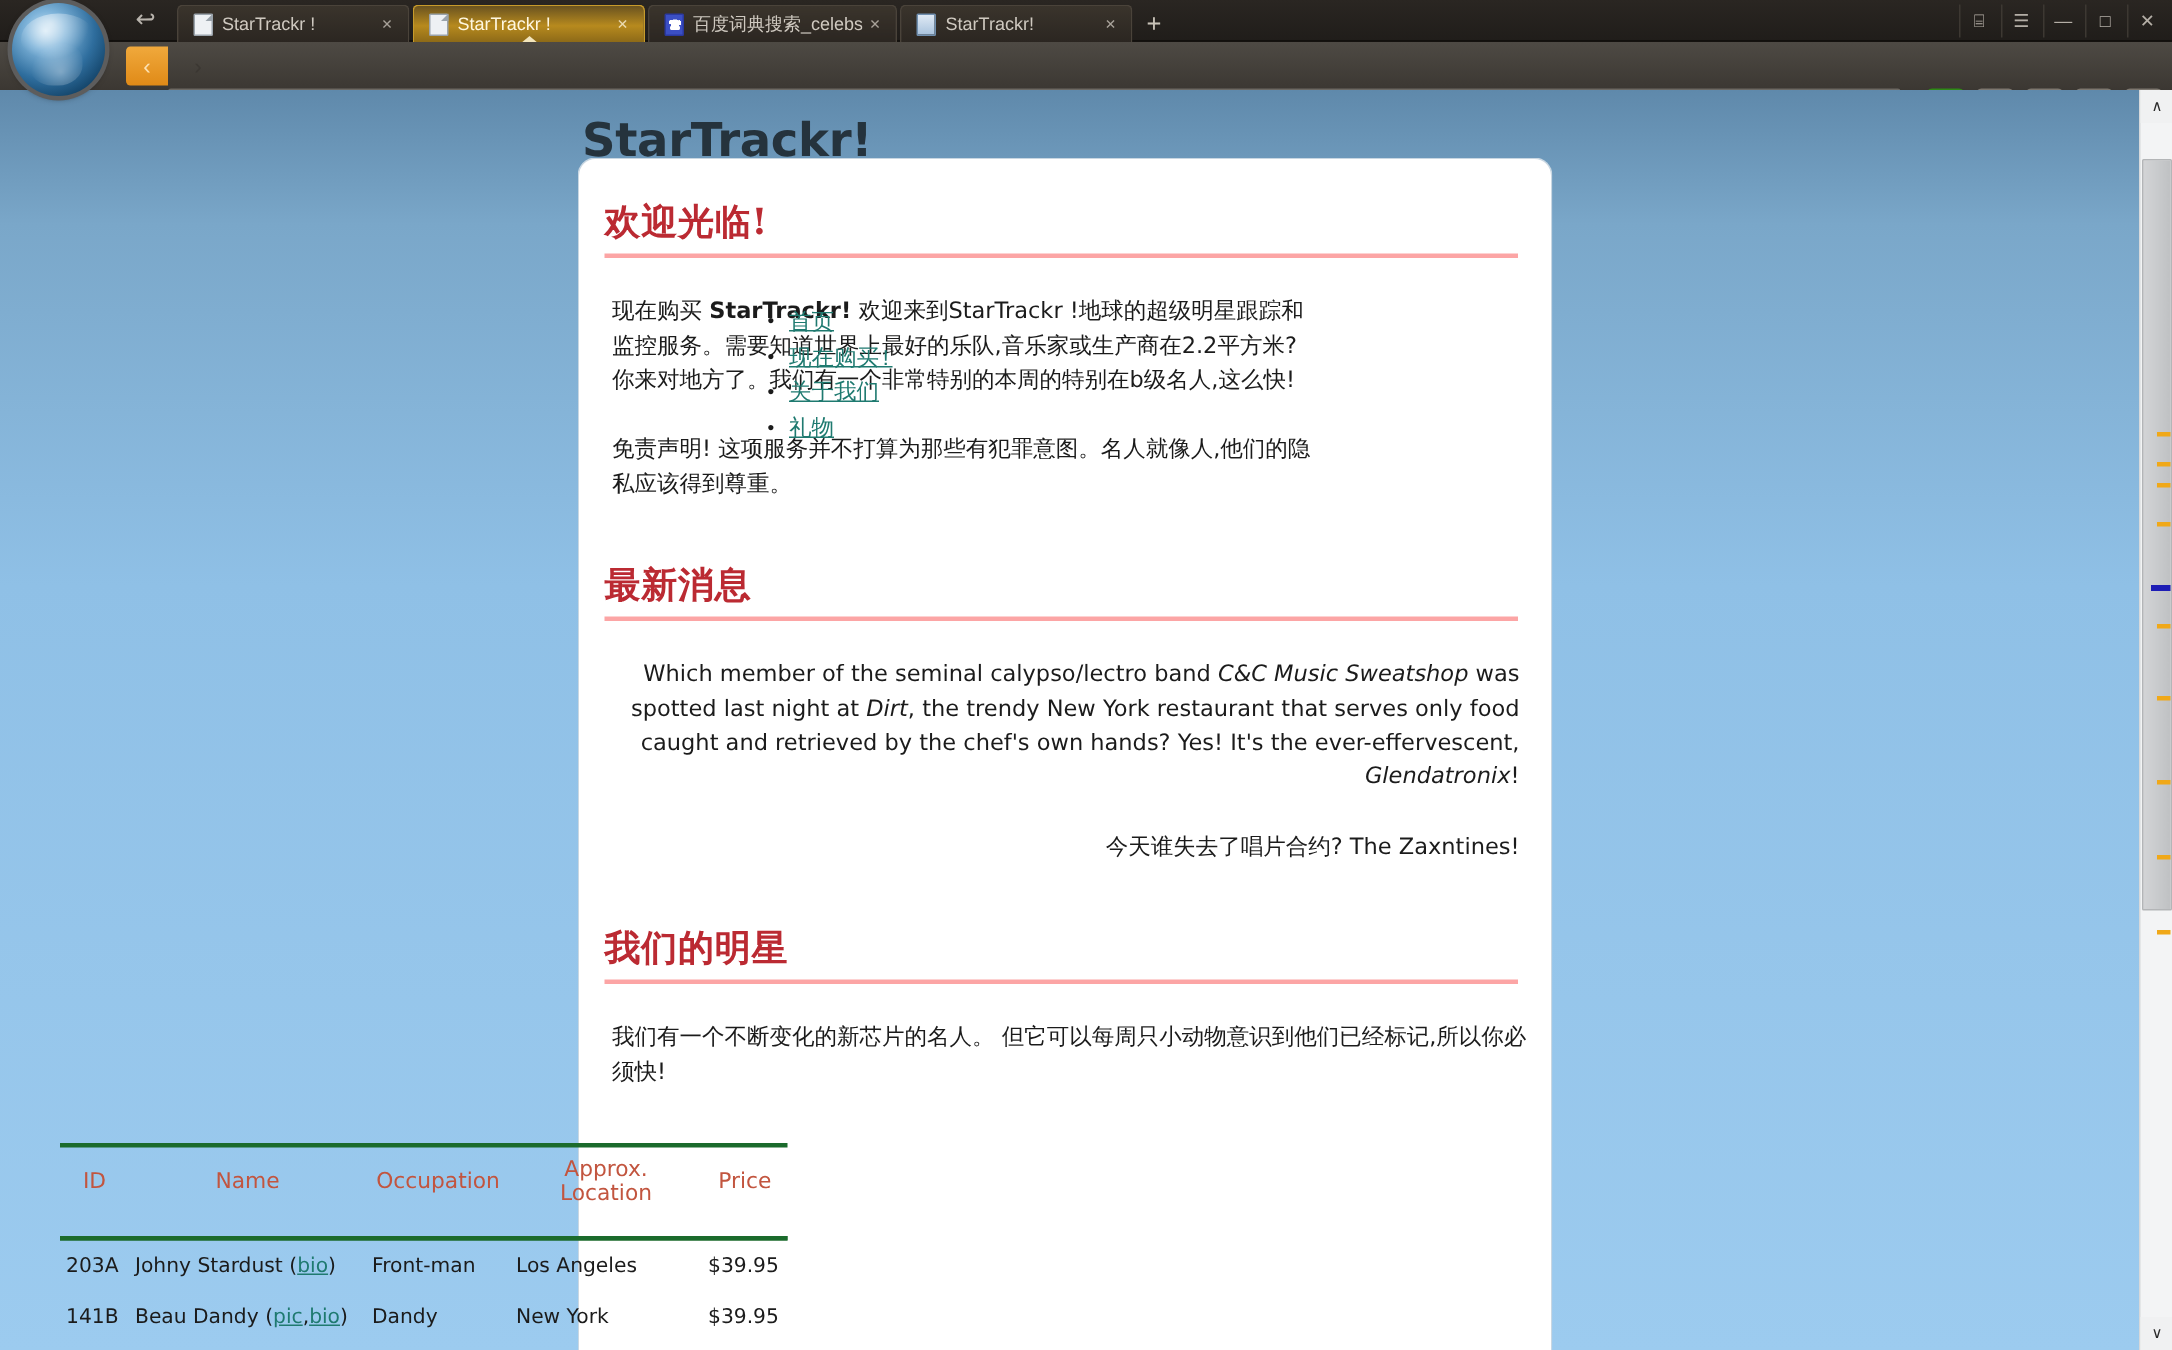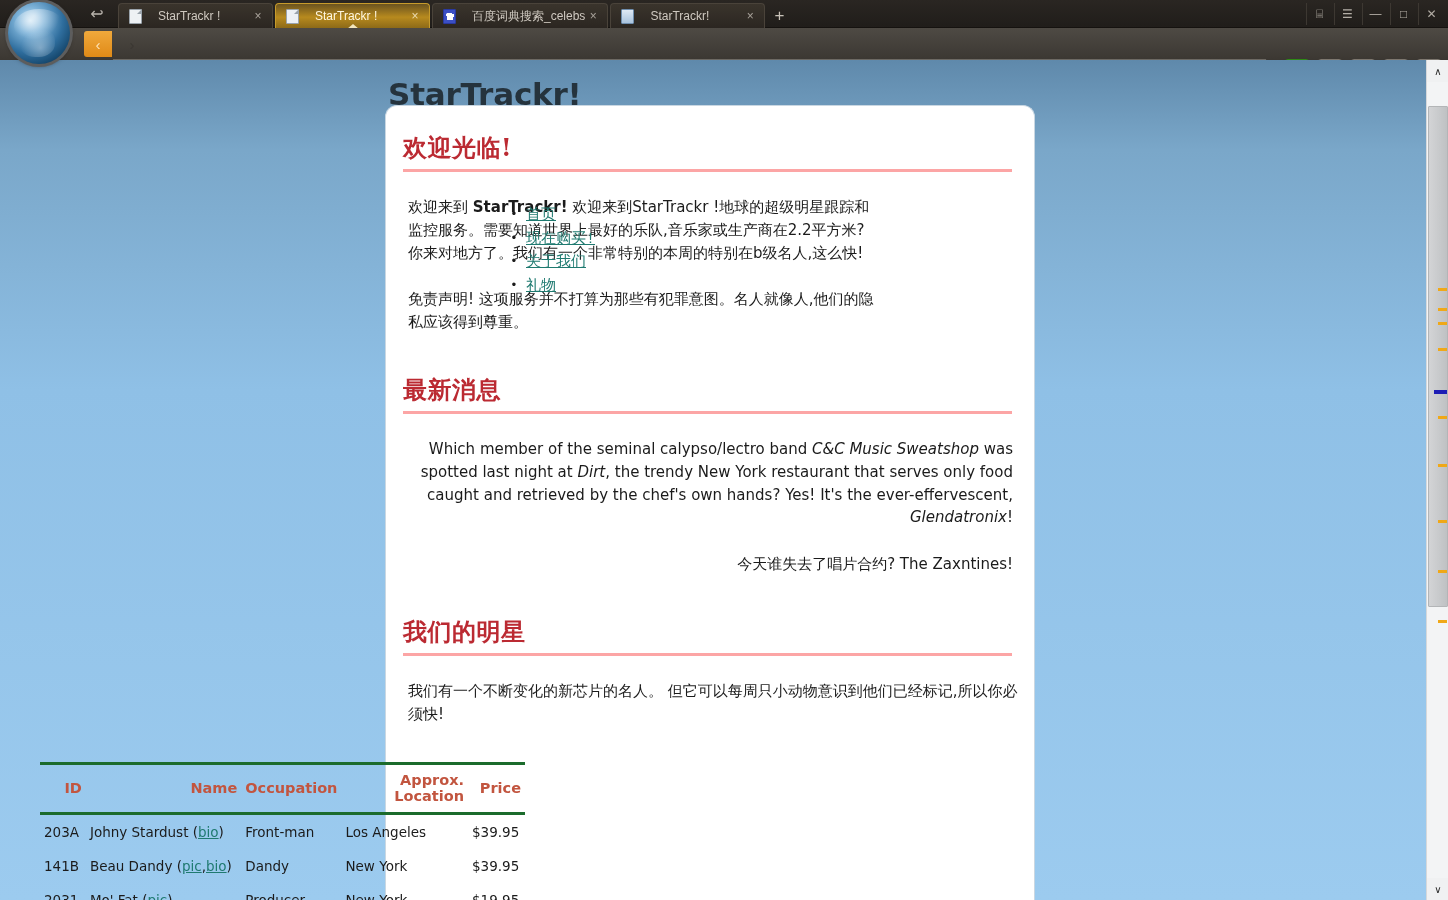--- a/index.html
+++ b/index.html
@@ -86,21 +86,21 @@
   .tab-fav.baidu::after {
     content: "";
     position: absolute; left: 2px; top: 3px; width: 8px; height: 7px;
     background:
       radial-gradient(circle at 20% 25%, #fff 0 1.6px, transparent 1.7px),
       radial-gradient(circle at 52% 14%, #fff 0 1.6px, transparent 1.7px),
       radial-gradient(circle at 84% 32%, #fff 0 1.6px, transparent 1.7px),
       radial-gradient(ellipse at 50% 80%, #fff 0 3px, transparent 3.2px);
   }
   .tab-fav.blue { background: linear-gradient(#dfe9f4, #a9c3dd); border-color: #6f8eae; }
-  .tab-title { flex: 1 1 auto; overflow: hidden; white-space: nowrap; text-overflow: ellipsis; margin-left: 10px; }
+  .tab-title { flex: 1 1 auto; overflow: hidden; white-space: nowrap; text-overflow: ellipsis; }
   .tab-close { width: 16px; text-align: center; font-size: 12px; opacity: .75; }
   .newtab {
     width: 24px; height: 25px; color: #c8c2b8; font-size: 17px;
     display: flex; align-items: center; justify-content: center;
   }
 
   .wincontrols { position: absolute; right: 4px; top: 0; height: 28px; display: flex; align-items: center; }
   .wc {
     width: 26px; height: 22px; margin-left: 2px;
     display: flex; align-items: center; justify-content: center;
@@ -242,25 +242,25 @@
   
   .startable {
     position: absolute; left: 40px; top: 702px;
     width: 485px;
     border-collapse: collapse;
     font-family: "DejaVu Sans", sans-serif;
     font-size: 13.5px;
     color: #1b1b1b;
   }
   .startable thead th {
-    text-align: right;
+    text-align: center;
     color: #c2553f;
-    font-weight: bold;
+    font-weight: normal;
     font-size: 14.5px;
-    padding: 7px 4px 8px 4px;
+    padding: 7px 4px 20px 4px;
     border-top: 3px solid #1b6b2c;
     border-bottom: 3px solid #1b6b2c;
   }
   .startable tbody td { padding: 9px 4px 9px 4px; }
   .startable a { color: #1f7a70; text-decoration: underline; }
   .col-id { width: 46px; }
   .col-name { width: 158px; }
   .col-occ { width: 96px; }
   .col-loc { width: 128px; }
   .col-price { width: 57px; text-align: left; }
@@ -370,21 +370,21 @@
 
   <div class="viewport">
     <div class="pagewrap">
 
       <div class="site-title">StarTrackr!</div>
 
       <div class="card">
 
         <h2 class="sec">欢迎光临!</h2>
 
-        <p class="body"><span>欢迎来到 </span><b>StarTrackr!</b><span> 欢迎来到StarTrackr !地球的超级明星跟踪和监控服务。需要知道世界上最好的乐队,音乐家或生产商在2.2平方米? 你来对地方了。我们有一个非常特别的本周的特别在b级名人,这么快!</span></p>
+        <p class="body"><span>现在购买 </span><b>StarTrackr!</b><span> 欢迎来到StarTrackr !地球的超级明星跟踪和监控服务。需要知道世界上最好的乐队,音乐家或生产商在2.2平方米? 你来对地方了。我们有一个非常特别的本周的特别在b级名人,这么快!</span></p>
 
         <p class="body">免责声明! 这项服务并不打算为那些有犯罪意图。名人就像人,他们的隐私应该得到尊重。</p>
 
         <h2 class="sec second">最新消息</h2>
 
         <p class="body news"><span>Which member of the seminal calypso/lectro band </span><i>C&amp;C Music Sweatshop</i><span> was spotted last night at </span><i>Dirt</i><span>, the trendy New York restaurant that serves only food caught and retrieved by the chef's own hands? Yes! It's the ever-effervescent, </span><i>Glendatronix</i><span>!</span></p>
 
         <p class="body news">今天谁失去了唱片合约? The Zaxntines!</p>
 
         <h2 class="sec second">我们的明星</h2>

